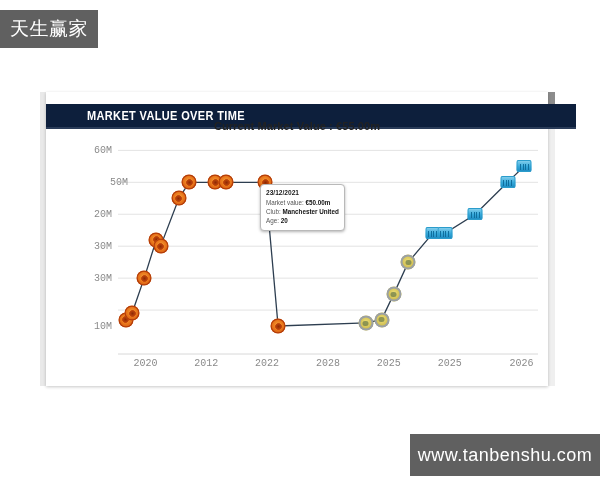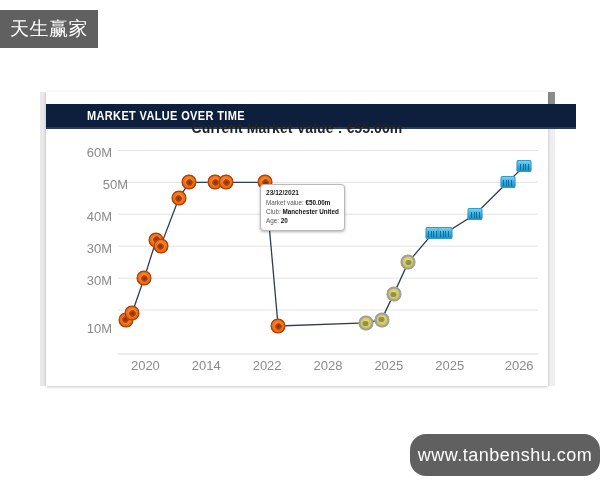--- a/index.html
+++ b/index.html
@@ -9,21 +9,21 @@
   }
   #stage{position:absolute;left:0;top:0;width:600px;height:422px;}
 
   
   .watermark{
     position:absolute;background:#606060;color:#ffffff;
     display:flex;align-items:center;justify-content:center;
     letter-spacing:.5px;
   }
   #wm-top{left:0;top:10px;width:98px;height:38px;font-size:19px;}
-  #wm-bottom{left:410px;top:434px;width:190px;height:42px;font-size:18px;border-radius:16px;}
+  #wm-bottom{left:410px;top:434px;width:190px;height:42px;font-size:18px;}
 
   
   #card{
     position:absolute;left:46px;top:92px;width:502px;height:294px;
     background:#ffffff;box-shadow:0 1px 3px rgba(0,0,0,.22);
   }
   #card-left-tab{
     position:absolute;left:40px;top:92px;width:6px;height:294px;
     background:#e9e9e9;border-right:1px solid #d6d6d6;
   }
@@ -36,29 +36,29 @@
     background:#0d1f3c;border-bottom:2px solid #2a3c59;
     display:flex;align-items:center;padding-left:28px;
   }
   #card-header-title{
     color:#ffffff;font-size:12.5px;font-weight:bold;letter-spacing:.4px;
     margin-left:13px;transform:scaleX(.88);transform-origin:left center;
     white-space:nowrap;
   }
   #chart-title{
     position:absolute;left:0;top:28px;width:100%;text-align:center;
-    font-size:14px;font-weight:bold;color:#222222;letter-spacing:.1px;
+    font-size:11px;font-weight:bold;color:#222222;letter-spacing:.1px;
   }
 
   
   #plot{position:absolute;left:0;top:44px;width:502px;height:250px;}
   #plot-svg{position:absolute;left:0;top:0;width:502px;height:250px;}
 
   .ytick,.xtick{
-    position:absolute;color:#8a8a8a;font-size:13px;white-space:nowrap;
+    position:absolute;color:#8a8a8a;font-size:10px;white-space:nowrap;font-family:Liberation Mono, monospace;
   }
   .ytick{right:auto;text-align:right;width:34px;}
   .xtick{text-align:center;width:46px;}
 
   
   #tooltip{
     position:absolute;left:214px;top:92px;width:85px;
     background:#ffffff;border:1px solid #b9b9b9;border-radius:4px;
     box-shadow:0 1px 3px rgba(0,0,0,.3);
     padding:4px 5px 5px 5px;box-sizing:border-box;z-index:30;
@@ -126,28 +126,28 @@
             <line x1="72" x2="492" y1="110.19354838709677" y2="110.19354838709677" stroke="#e3e3e3" stroke-width="1"></line>
             <line x1="72" x2="492" y1="142.1290322580645" y2="142.1290322580645" stroke="#e3e3e3" stroke-width="1"></line>
             <line x1="72" x2="492" y1="174.06451612903226" y2="174.06451612903226" stroke="#e3e3e3" stroke-width="1"></line>
             <line x1="72" x2="492" y1="218" y2="218" stroke="#d8d8d8" stroke-width="1"></line>
           </g>
         <polyline id="series-line" fill="none" stroke="#2d3e50" stroke-width="1.3" points="79.9,183.6 86.0,177.3 98.2,142.1 110.3,103.8 114.6,110.2 132.9,62.3 143.2,46.3 169.4,46.3 180.3,46.3 219.3,46.3 232.1,190.0 319.7,186.8 335.6,183.6 347.7,158.1 362.3,126.2 386.7,97.4 398.9,97.4 429.3,78.3 461.6,46.3 478.0,30.4"></polyline>
       </svg>
       <div id="yticks">
           <div class="ytick" style="left: 32px; top: 9.3871px;">60M</div>
           <div class="ytick" style="left: 48px; top: 41.3226px;">50M</div>
-          <div class="ytick" style="left: 32px; top: 73.2581px;">40M</div>
+          <div class="ytick" style="left: 32px; top: 73.2581px;">20M</div>
           <div class="ytick" style="left: 32px; top: 105.194px;">30M</div>
           <div class="ytick" style="left: 32px; top: 137.129px;">30M</div>
           <div class="ytick" style="left: 32px; top: 169.065px; margin-top: 16px;">10M</div>
         </div>
       <div id="xticks">
           <div class="xtick" style="left: 76.3913px; top: 222px;">2020</div>
-          <div class="xtick" style="left: 137.261px; top: 222px;">2014</div>
+          <div class="xtick" style="left: 137.261px; top: 222px;">2012</div>
           <div class="xtick" style="left: 198.13px; top: 222px;">2022</div>
           <div class="xtick" style="left: 259px; top: 222px;">2028</div>
           <div class="xtick" style="left: 319.87px; top: 222px;">2025</div>
           <div class="xtick" style="left: 380.739px; top: 222px;">2025</div>
           <div class="xtick" style="left: 441.609px; top: 222px; text-align: right;">2026</div>
         </div>
       <div id="points">
           <div class="pt" style="left: 79.913px; top: 183.645px;">
             <div class="badge badge-mu"></div>
           </div>

